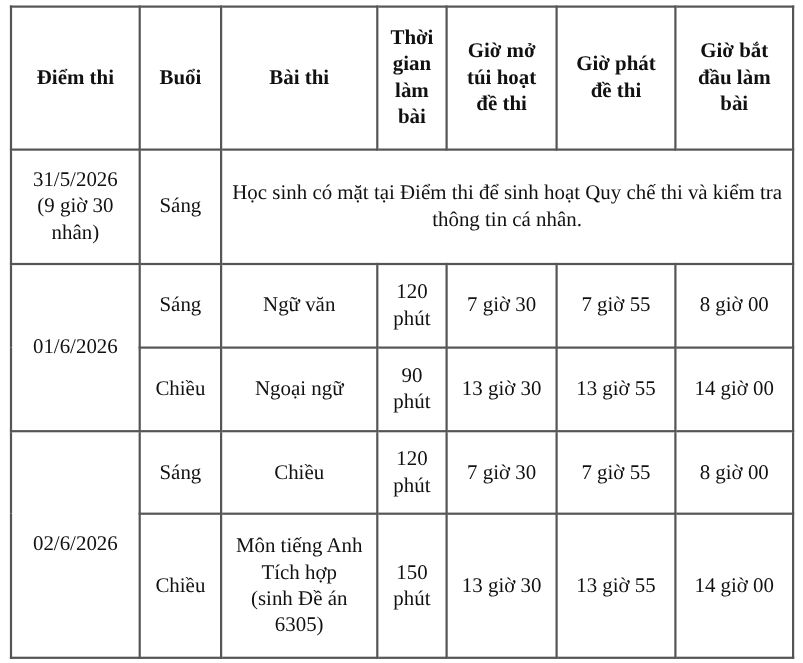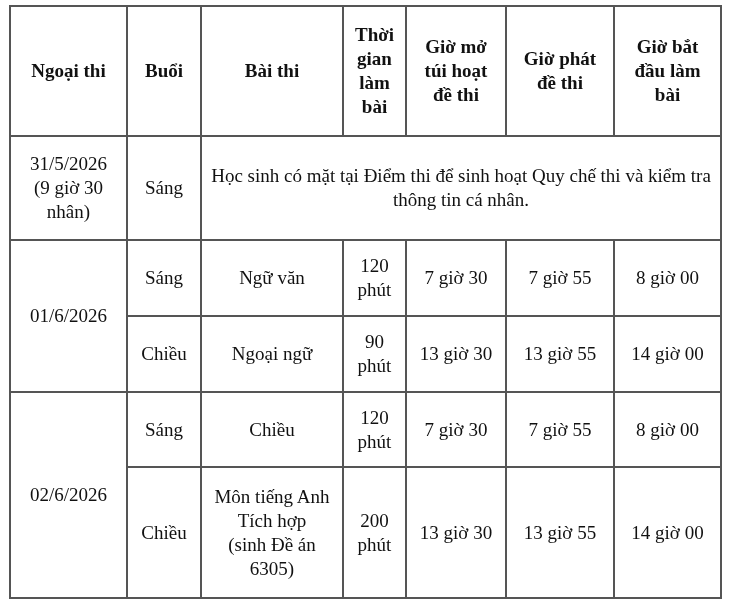--- a/index.html
+++ b/index.html
@@ -62,21 +62,21 @@
     <col class="col-date">
     <col class="col-session">
     <col class="col-exam">
     <col class="col-duration">
     <col class="col-open">
     <col class="col-dist">
     <col class="col-start">
   </colgroup>
   <thead>
     <tr class="head-row">
-      <th>Ngoại thi</th>
+      <th>Điểm thi</th>
       <th>Buổi</th>
       <th>Bài thi</th>
       <th class="lines">
         <span>Thời</span>
         <span>gian</span>
         <span>làm</span>
         <span>bài</span>
       </th>
       <th class="lines">
         <span>Giờ mở</span>
@@ -144,21 +144,21 @@
     </tr>
     <tr class="row-h5">
       <td>Chiều</td>
       <td class="lines">
         <span>Môn tiếng Anh</span>
         <span>Tích hợp</span>
         <span>(sinh Đề án</span>
         <span>6305)</span>
       </td>
       <td class="lines">
-        <span>200</span>
+        <span>150</span>
         <span>phút</span>
       </td>
       <td>13 giờ 30</td>
       <td>13 giờ 55</td>
       <td>14 giờ 00</td>
     </tr>
   </tbody>
 </table>
 
 </body></html>

